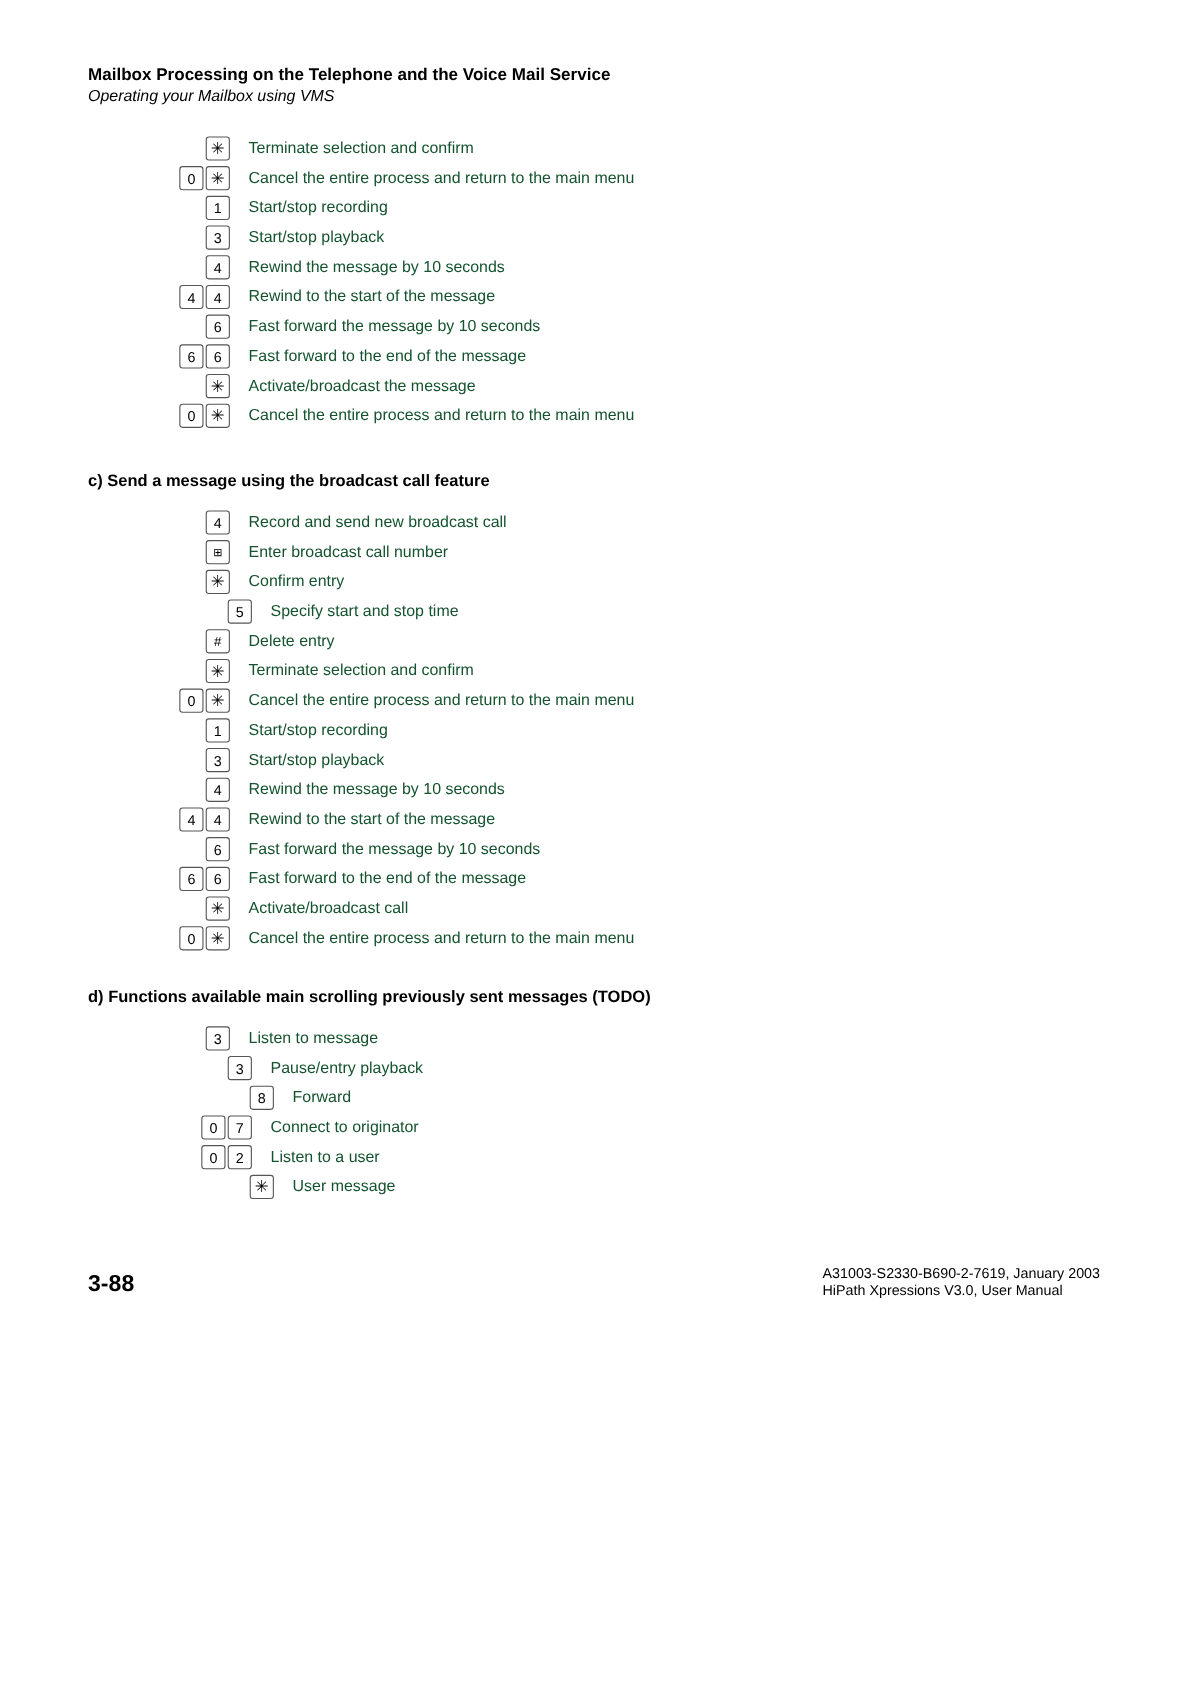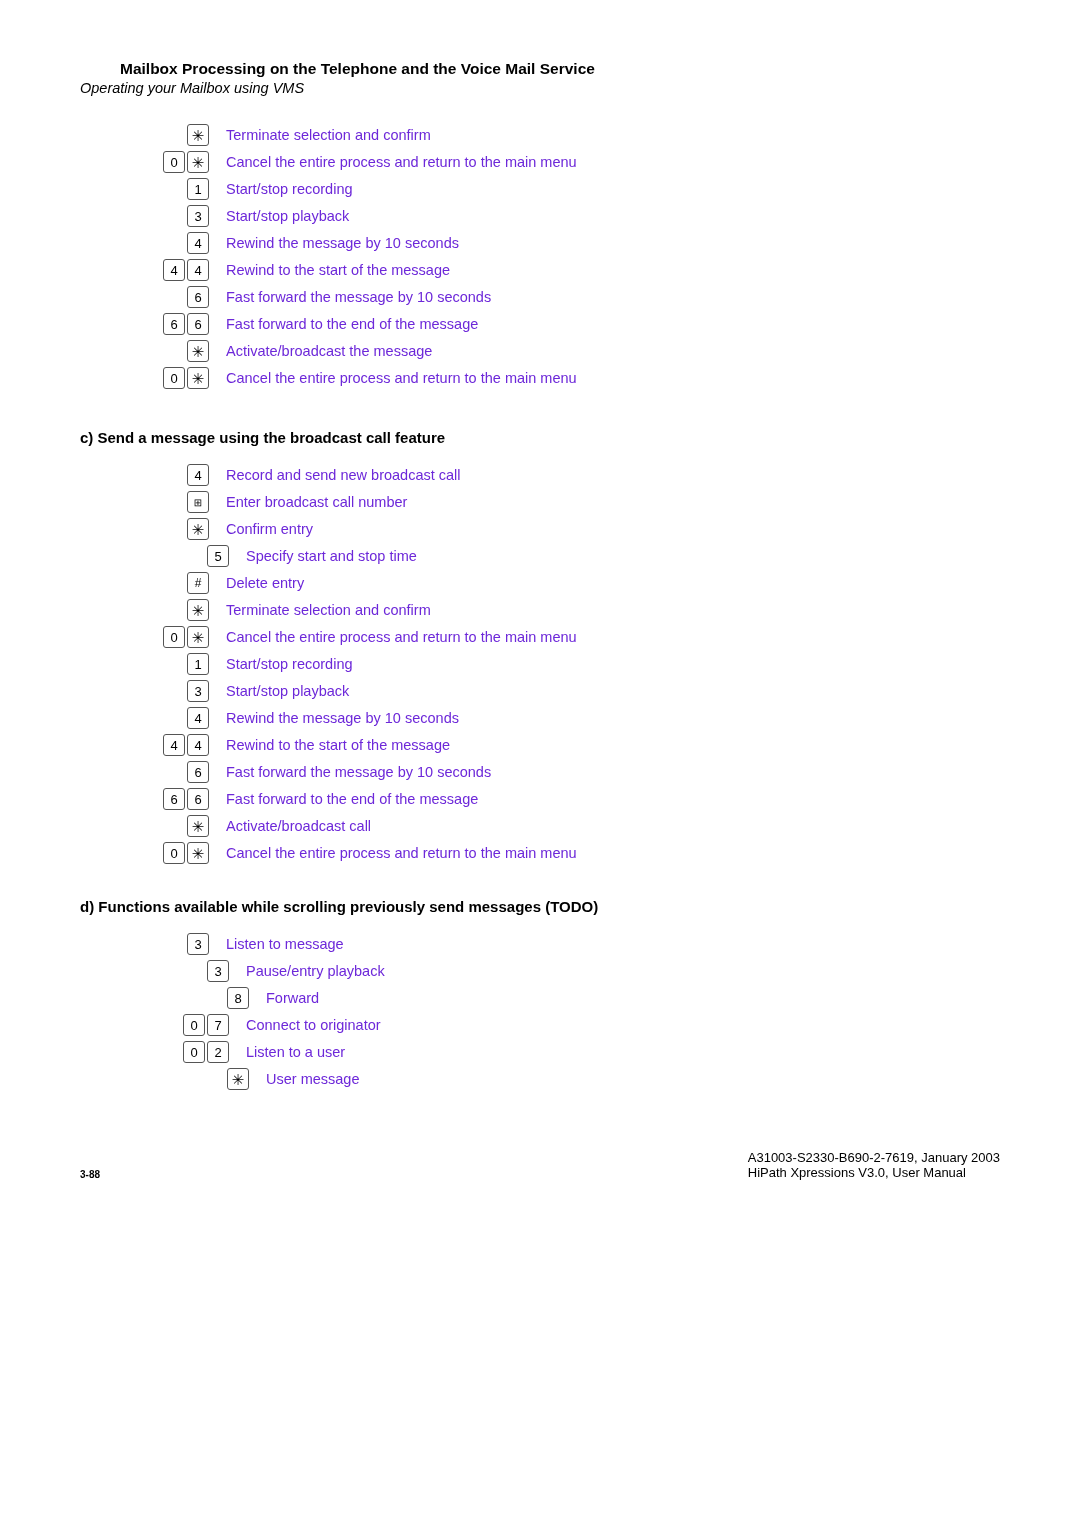--- a/index.html
+++ b/index.html
@@ -9,21 +9,20 @@
       font-size: 15px;
       color: #000;
       width: 1080px;
       min-height: 1529px;
       padding: 60px 80px 60px 80px;
     }
     .page-title {
       font-weight: bold;
       font-size: 15.5px;
       margin-bottom: 2px;
-      margin-left: 40px;
     }
     .page-subtitle {
       font-style: italic;
       font-size: 14.5px;
       margin-bottom: 28px;
     }
     .section-heading {
       font-weight: bold;
       font-size: 15px;
       margin-top: 40px;
@@ -99,32 +98,32 @@
       border-radius: 3px;
       width: 22px;
       height: 22px;
       font-size: 15px;
       margin: 0 1px;
       background: #fff;
       line-height: 1;
     }
     .key-desc {
       font-size: 14.5px;
-      color: #6d28d9;
+      color: #14532d;
     }
     .footer {
       display: flex;
       justify-content: space-between;
       align-items: flex-end;
       margin-top: 60px;
       font-size: 13px;
     }
     .footer-left {
       font-weight: bold;
-      font-size: 10px;
+      font-size: 21px;
     }
     .footer-right {
       text-align: left;
       font-size: 13px;
     }
   </style>
 </head>
 <body>
 
 <div class="page-title">Mailbox Processing on the Telephone and the Voice Mail Service</div>
@@ -288,21 +287,21 @@
     </li>
     <li class="key-item">
       <div class="key-area" style="min-width:130px; padding-left:0px; justify-content: flex-end;">
         <span class="key-box">0</span>
         <span class="key-star">✳</span>
       </div>
       <span class="key-desc">Cancel the entire process and return to the main menu</span>
     </li>
   </ul>
 
-<div class="section-heading-large">d) Functions available while scrolling previously send messages (TODO)</div>
+<div class="section-heading-large">d) Functions available main scrolling previously sent messages (TODO)</div>
 <ul class="key-list" id="section-c-list">
     <li class="key-item">
       <div class="key-area" style="min-width:130px; padding-left:0px; justify-content: flex-end;">
         <span class="key-box">3</span>
       </div>
       <span class="key-desc">Listen to message</span>
     </li>
     <li class="key-item">
       <div class="key-area" style="min-width:150px; padding-left:20px; justify-content: flex-end;">
         <span class="key-box">3</span>

